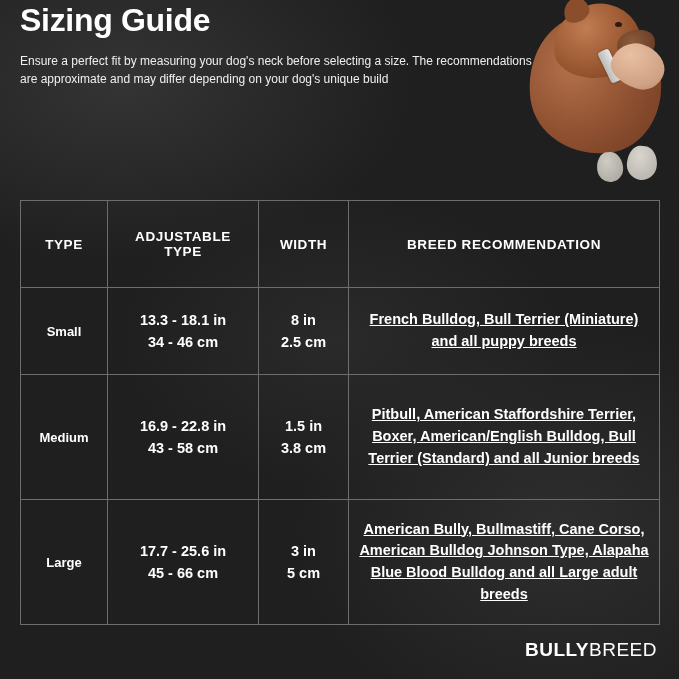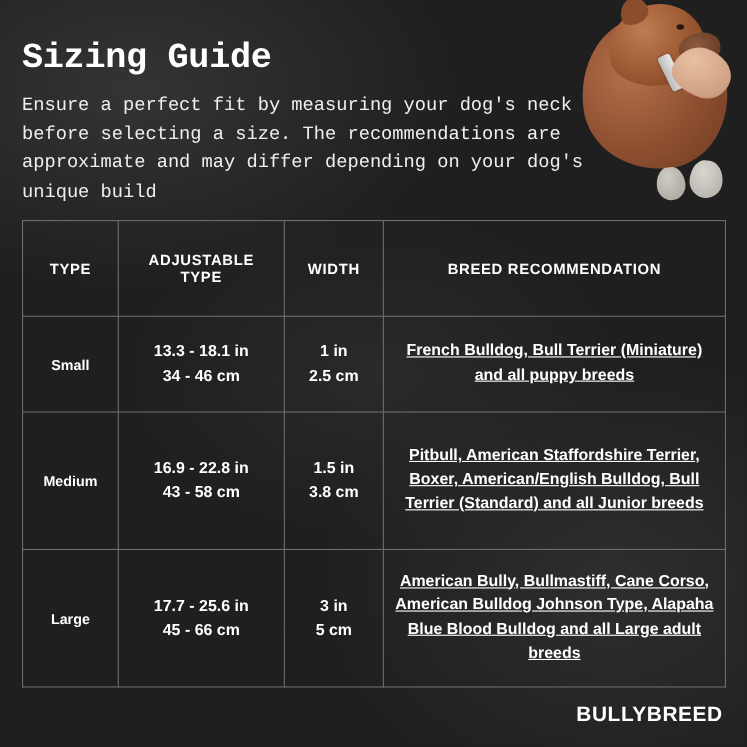--- a/index.html
+++ b/index.html
@@ -33,33 +33,32 @@
     pointer-events: none;
     opacity: .35;
     background-image:
       repeating-linear-gradient(115deg, rgba(255,255,255,.012) 0px, rgba(255,255,255,.012) 1px, rgba(0,0,0,0) 1px, rgba(0,0,0,0) 5px),
       repeating-linear-gradient(25deg, rgba(255,255,255,.010) 0px, rgba(255,255,255,.010) 1px, rgba(0,0,0,0) 1px, rgba(0,0,0,0) 7px);
   }
 
   .header {
     position: absolute;
     left: 20px;
-    top: 36px;
+    top: 4px;
     width: 540px;
-    font-family: Liberation Mono, monospace;
   }
   .title {
     font-size: 32px;
     font-weight: bold;
     letter-spacing: -0.3px;
     margin: 0 0 14px 0;
     line-height: 1.05;
   }
   .subtitle {
-    font-size: 17px;
+    font-size: 12px;
     line-height: 1.55;
     color: #efefef;
     font-weight: 400;
     margin: 0;
     max-width: 520px;
   }
 
   
   .photo {
     position: absolute;
@@ -207,21 +206,21 @@
   .row-large td   { height: 116px; }
 
   .brand {
     position: absolute;
     right: 22px;
     bottom: 18px;
     font-size: 19px;
     font-weight: bold;
     letter-spacing: .5px;
   }
-  .brand .b2 { font-weight: bold; }
+  .brand .b2 { font-weight: normal; }
 </style>
 </head>
 <body>
 
 <div class="page">
   <div class="grain"></div>
 
   <div class="photo">
     <div class="dog-body"></div>
     <div class="dog-head"></div>
@@ -259,21 +258,21 @@
         </tr>
       </thead>
       <tbody>
         <tr class="row-small">
           <td class="type-cell">Small</td>
           <td class="sizes-cell">
             <span>13.3 - 18.1 in</span><br>
             <span>34 - 46 cm</span>
           </td>
           <td class="width-cell">
-            <span>1 in</span><br>
+            <span>8 in</span><br>
             <span>2.5 cm</span>
           </td>
           <td class="breed-cell">French Bulldog, Bull Terrier (Miniature) and all puppy breeds</td>
         </tr>
         <tr class="row-medium">
           <td class="type-cell">Medium</td>
           <td class="sizes-cell">
             <span>16.9 - 22.8 in</span><br>
             <span>43 - 58 cm</span>
           </td>

